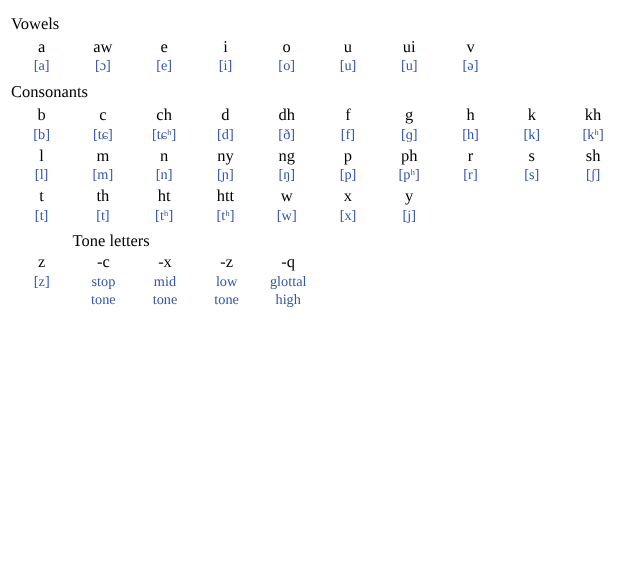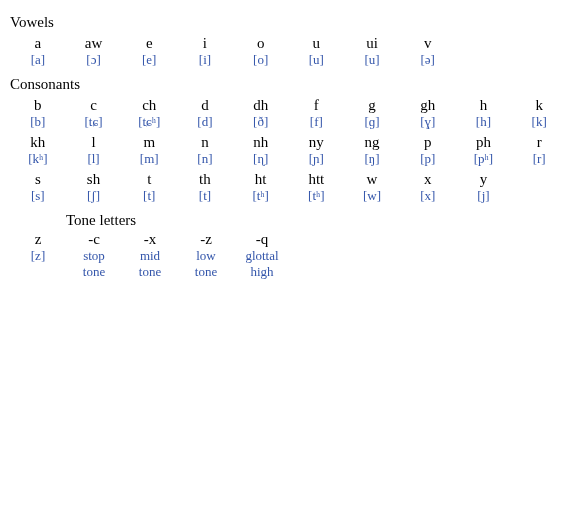--- a/index.html
+++ b/index.html
@@ -132,24 +132,20 @@
         </div>
         <div class="cell">
           <div class="roman">f</div>
           <div class="ipa">[f]</div>
         </div>
         <div class="cell">
           <div class="roman">g</div>
           <div class="ipa">[ɡ]</div>
         </div>
         <div class="cell">
-          <div class="roman">gh</div>
-          <div class="ipa">[ɣ]</div>
-        </div>
-        <div class="cell">
           <div class="roman">h</div>
           <div class="ipa">[h]</div>
         </div>
         <div class="cell">
           <div class="roman">k</div>
           <div class="ipa">[k]</div>
         </div>
         <div class="cell">
           <div class="roman">kh</div>
           <div class="ipa">[kʰ]</div>
@@ -158,24 +154,20 @@
           <div class="roman">l</div>
           <div class="ipa">[l]</div>
         </div>
         <div class="cell">
           <div class="roman">m</div>
           <div class="ipa">[m]</div>
         </div>
         <div class="cell">
           <div class="roman">n</div>
           <div class="ipa">[n]</div>
-        </div>
-        <div class="cell">
-          <div class="roman">nh</div>
-          <div class="ipa">[ɳ]</div>
         </div>
         <div class="cell">
           <div class="roman">ny</div>
           <div class="ipa">[ɲ]</div>
         </div>
         <div class="cell">
           <div class="roman">ng</div>
           <div class="ipa">[ŋ]</div>
         </div>
         <div class="cell">

